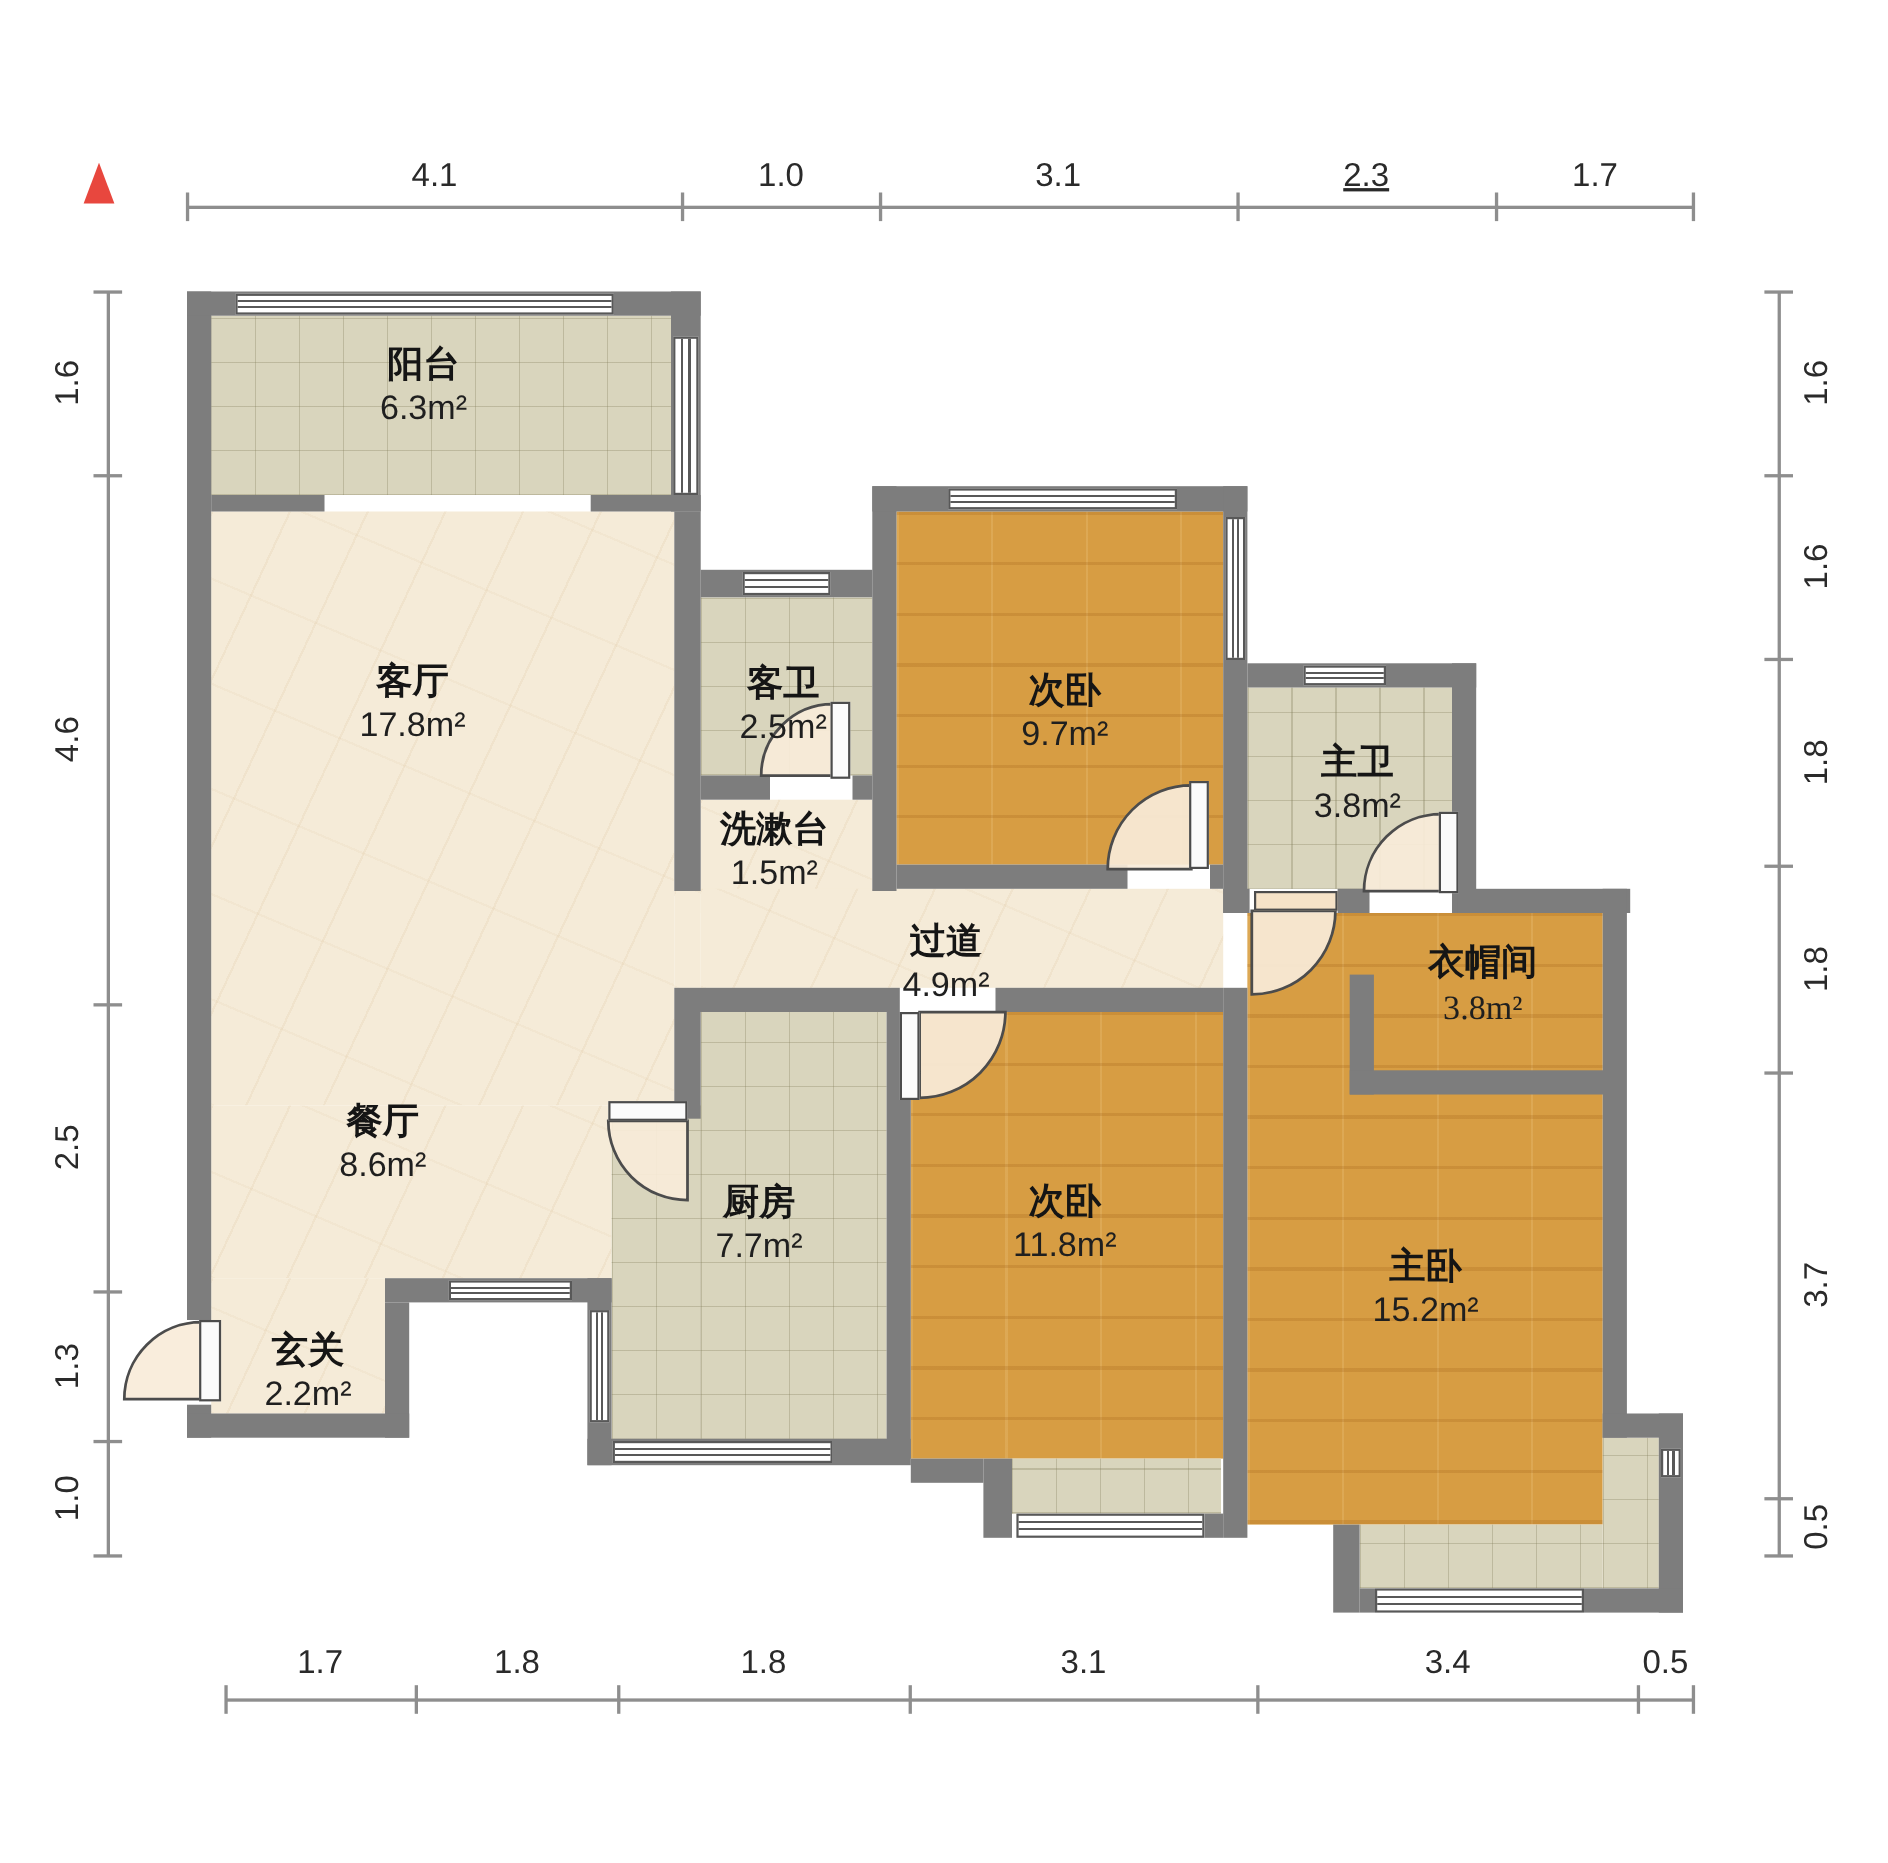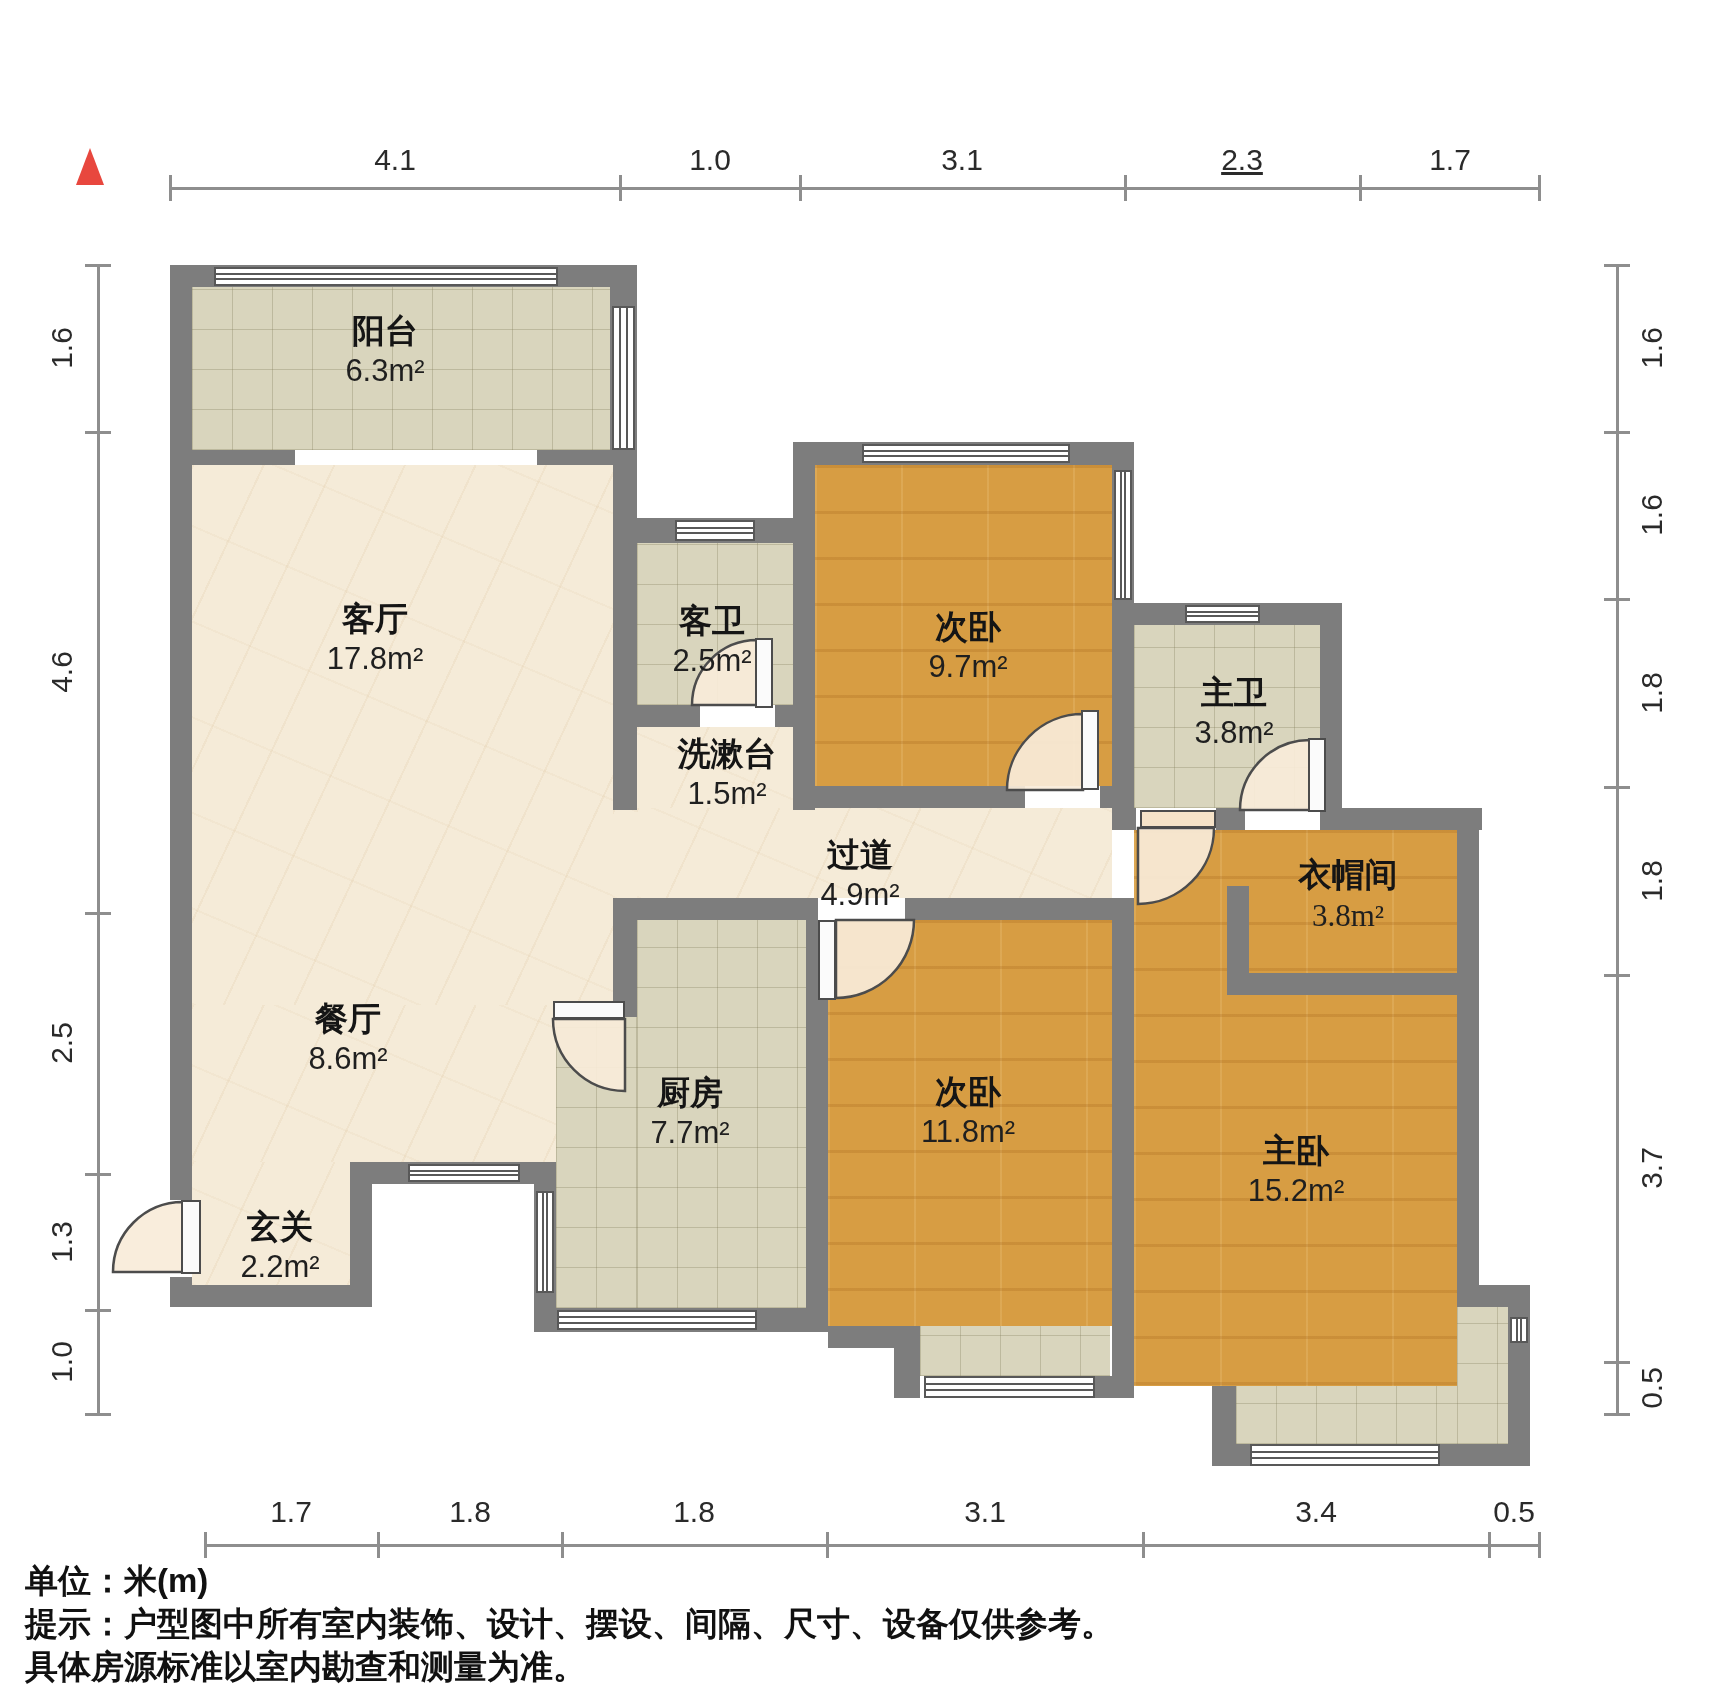--- a/index.html
+++ b/index.html
@@ -193,21 +193,21 @@
     <div class="ra">6.3m²</div>
   </div>
   <div class="room-label" style="left:375px;top:598px;">
     <div class="rn">客厅</div>
     <div class="ra">17.8m²</div>
   </div>
   <div class="room-label" style="left:712px;top:600px;">
     <div class="rn">客卫</div>
     <div class="ra">2.5m²</div>
   </div>
-  <div class="room-label" style="left:727px;top:733px;">
+  <div class="room-label" style="left:704px;top:733px;">
     <div class="rn">洗漱台</div>
     <div class="ra">1.5m²</div>
   </div>
   <div class="room-label" style="left:968px;top:606px;">
     <div class="rn">次卧</div>
     <div class="ra">9.7m²</div>
   </div>
   <div class="room-label" style="left:1234px;top:672px;">
     <div class="rn">主卫</div>
     <div class="ra">3.8m²</div>
@@ -290,19 +290,14 @@
   <div class="dim-line" style="left:1604px;top:974px;width:26px;height:3px;"></div>
   <div class="dim-line" style="left:1604px;top:1361px;width:26px;height:3px;"></div>
   <div class="dim-line" style="left:1604px;top:1413px;width:26px;height:3px;"></div>
   <div class="dim-num rot" style="left:1652px;top:348px;">1.6</div>
   <div class="dim-num rot" style="left:1652px;top:515px;">1.6</div>
   <div class="dim-num rot" style="left:1652px;top:693px;">1.8</div>
   <div class="dim-num rot" style="left:1652px;top:881px;">1.8</div>
   <div class="dim-num rot" style="left:1652px;top:1168px;">3.7</div>
   <div class="dim-num rot" style="left:1652px;top:1388px;">0.5</div>
 
-  <div class="footer">
-    <div>单位：米(m)</div>
-    <div>提示：户型图中所有室内装饰、设计、摆设、间隔、尺寸、设备仅供参考。</div>
-    <div>具体房源标准以室内勘查和测量为准。</div>
-  </div>
 
 </div>
 
 </body></html>

